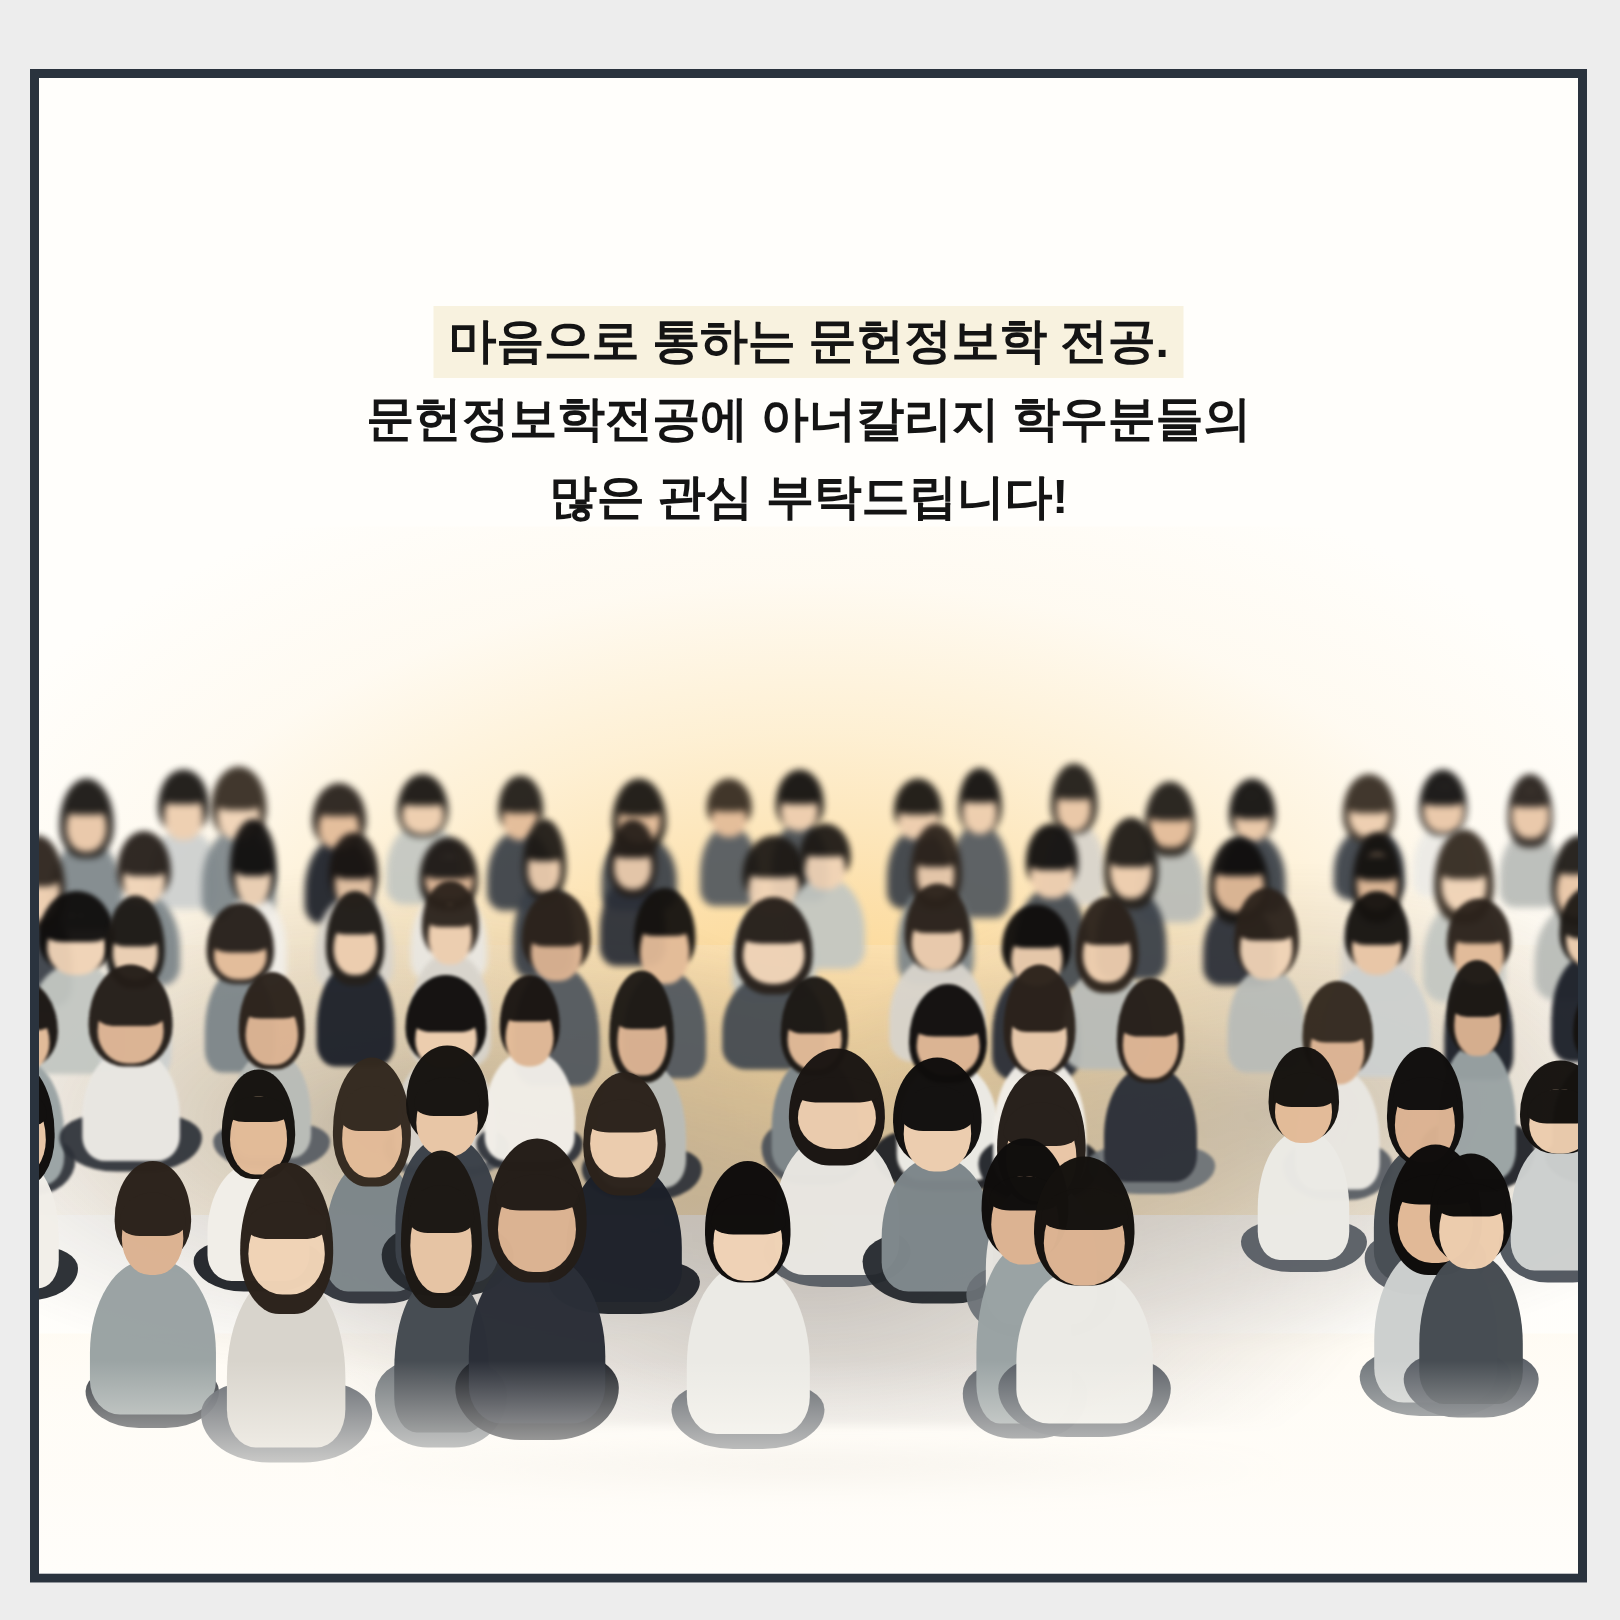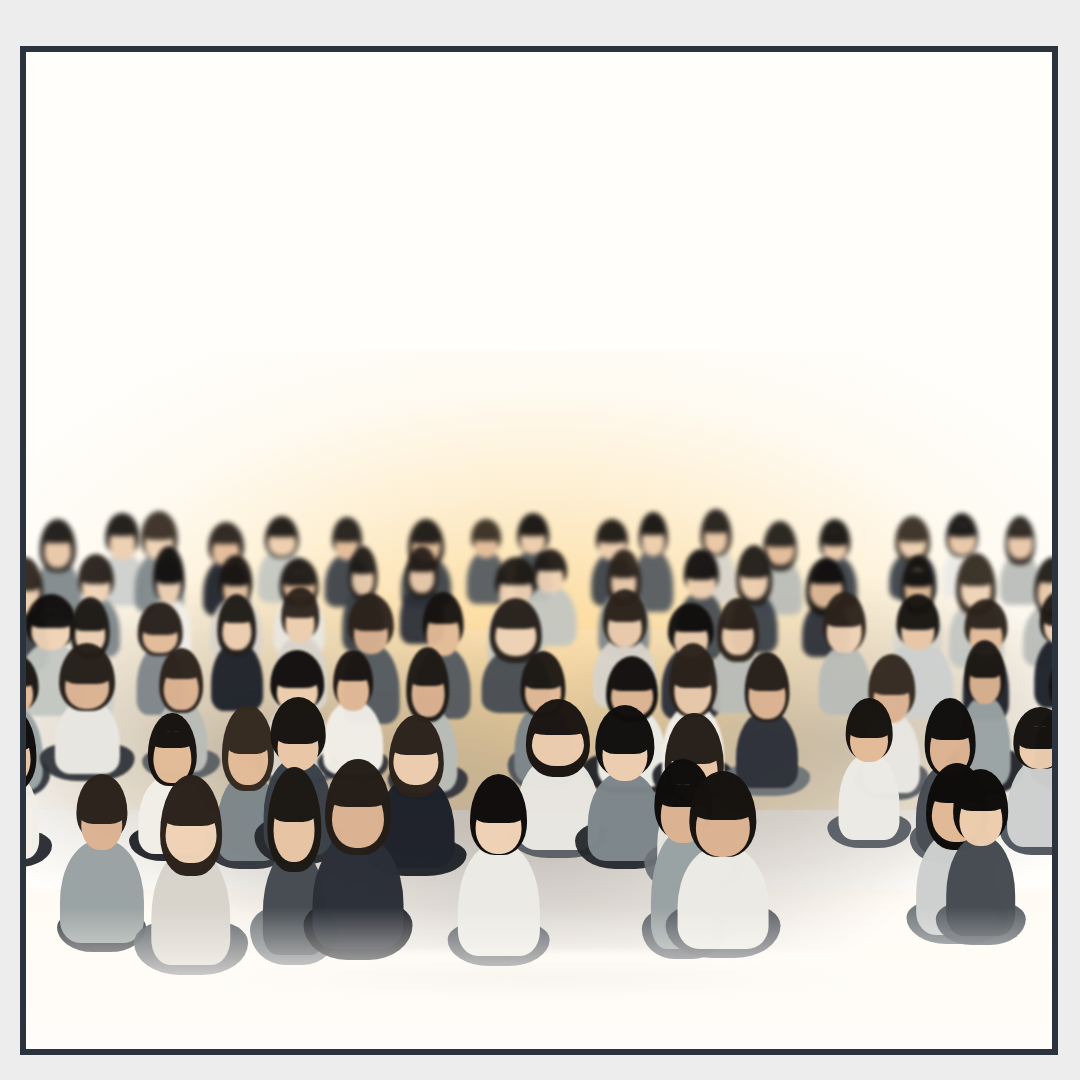--- a/index.html
+++ b/index.html
@@ -147,20 +147,25 @@
 </head>
 <body>
 
 <div id="poster-frame">
   <div id="poster-canvas">
 
     <div class="glow" id="glow-main"></div>
     <div class="glow" id="glow-low"></div>
     <div class="glow" id="glow-floor"></div>
 
+    <div id="headline">
+      <span class="hl-line"><span class="hl-mark">마음으로 통하는 문헌정보학 전공.</span></span>
+      <span class="hl-line">문헌정보학전공에 아너칼리지 학우분들의</span>
+      <span class="hl-line">많은 관심 부탁드립니다!</span>
+    </div>
 
     <div id="crowd-photo" aria-label="바닥에 앉아 있는 많은 학생들의 단체 사진 누끼 이미지">
       <div id="crowd-stage">
         <div id="crowd-mass"></div>
         <div id="crowd-shadow"></div>
 
       <div class="person" style="left: 0.730729%; top: 4.73874%; width: 4.71396%; height: 16.5229%; z-index: 10; filter: blur(2.6px); opacity: 0.93;">
             <div class="body" style="width: 102.96%; height: 65.5327%; background: rgb(125, 134, 138);"></div>
             <div class="hair" style="width: 75.4174%; height: 58.5046%; background: rgb(21, 18, 15);"></div>
             <div class="head" style="width: 57.3739%; height: 38.4673%; top: 3.40547%; background: rgb(233, 198, 166);"></div>

